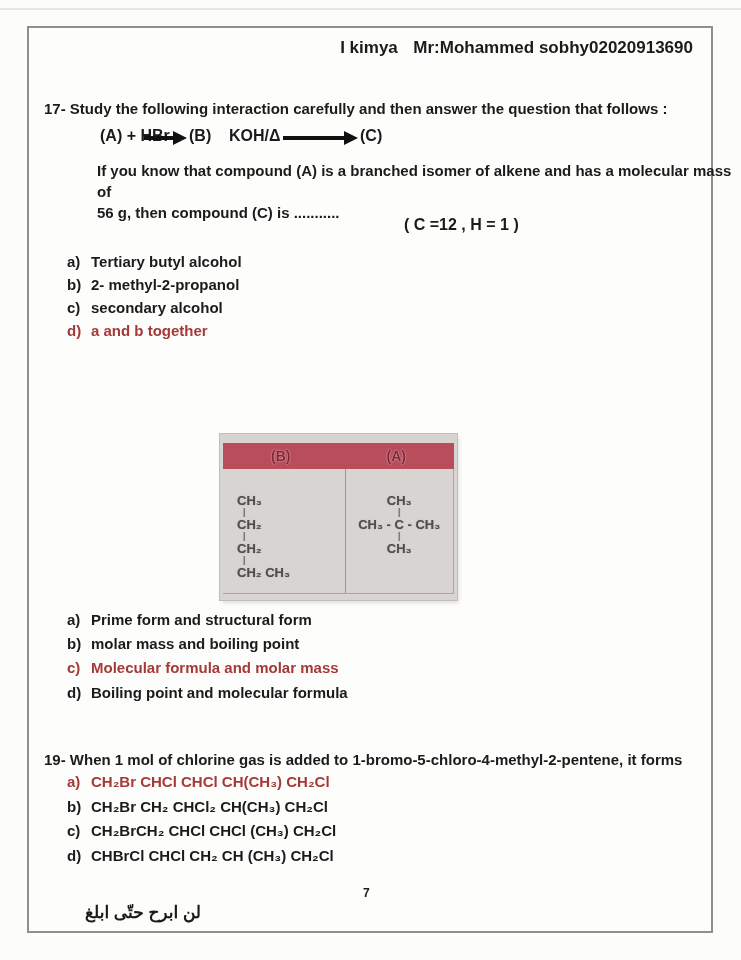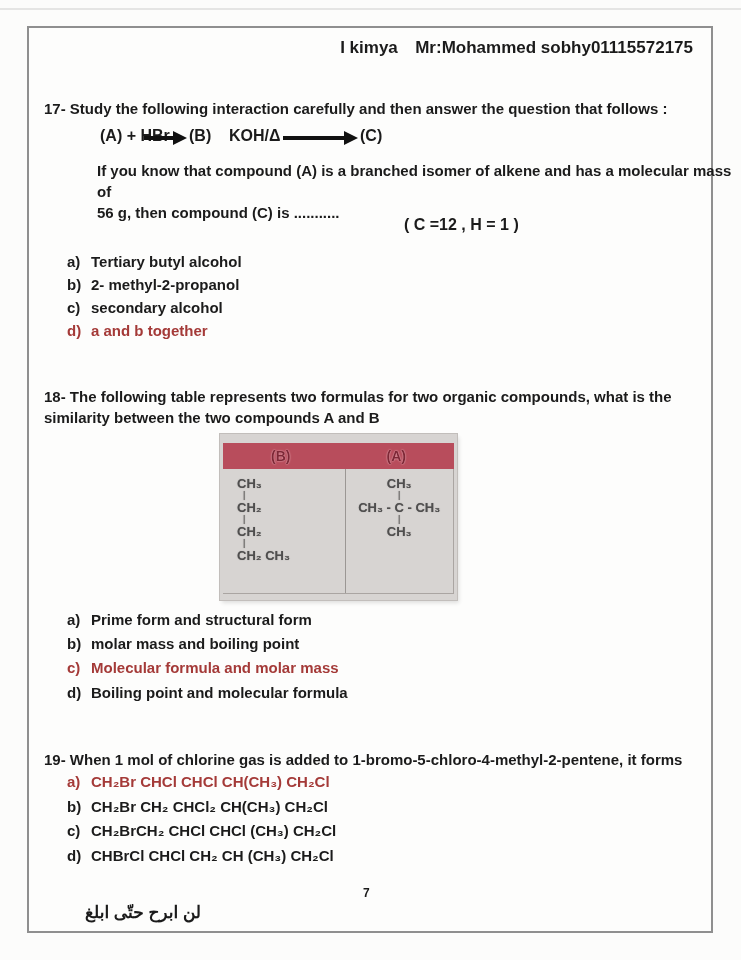--- a/index.html
+++ b/index.html
@@ -55,42 +55,42 @@
     background:var(--table_header,#b84d5c);
     display:flex;font-weight:700;font-size:14px;
     color:#7e2736;text-shadow:0 0 2px #e5a9b2, 0 0 1px #e5a9b2;
   }
   .thead span{flex:1;text-align:center;line-height:26px;}
   .tbody{
     position:absolute;left:3px;right:3px;top:35px;bottom:6px;
     display:flex;
     border-bottom:1px solid #aaa5a2;border-right:1px solid #aaa5a2;
   }
-  .tcol{flex:1;padding-top:6px;color:#4f4e4e;font-weight:700;font-size:13px;
+  .tcol{flex:1;padding-top:23px;color:#4f4e4e;font-weight:700;font-size:13px;
         text-shadow:0 0 1px rgba(90,88,88,.55);}
   .tcol.b{padding-left:14px;border-right:1px solid #9b9794;}
   .tcol.a{text-align:center;}
   .chem{display:block;line-height:17px;white-space:pre;}
   .bond{display:block;line-height:7px;font-size:9px;color:#7a7876;padding-left:6px;}
   .tcol.a .bond{padding-left:0;}
   .pageno{position:absolute;left:334px;top:858px;font-weight:700;font-size:12px;}
   .motto{position:absolute;left:16px;top:874px;font-weight:700;font-size:17px;direction:rtl;margin-left:40px;}
   .scan-noise{position:absolute;left:0;top:8px;width:741px;height:2px;background:rgba(160,160,160,.25);}
 </style>
 </head>
 <body>
 
 <div class="page">
   <div class="scan-noise"></div>
   <div class="frame">
 
     <div class="hdr">
       <span>Mr:Mohammed sobhy</span>
       <span class="mid">I kimya</span>
-      <span>01115572175</span>
+      <span>02020913690</span>
     </div>
 
     <div class="stem q17-stem">17- Study the following interaction carefully and then answer the question that follows :</div>
 
     <div class="rx">
       <span class="p1">(A) + HBr</span>
       <svg class="ar1" width="44" height="16" viewBox="0 0 44 16">
         <line x1="1" y1="8" x2="32" y2="8" stroke="#111" stroke-width="4"></line>
         <polygon points="30,1 44,8 30,15" fill="#111"></polygon>
       </svg>
@@ -120,24 +120,20 @@
     </div>
     <div class="opt o17c">
       <span class="letter">c)</span>
       <span class="txt">secondary alcohol</span>
     </div>
     <div class="opt o17d red">
       <span class="letter">d)</span>
       <span class="txt"> a and b together</span>
     </div>
 
-    <div class="stem q18-stem">
-      <span>18- The following table represents two formulas for two organic compounds, what is the</span><br>
-      <span>similarity between the two compounds A and B</span>
-    </div>
 
     <div class="photo">
       <div class="thead">
         <span>(B)</span>
         <span>(A)</span>
       </div>
       <div class="tbody">
         <div class="tcol b">
           <span class="chem">CH₃</span>
           <span class="bond">|</span>

